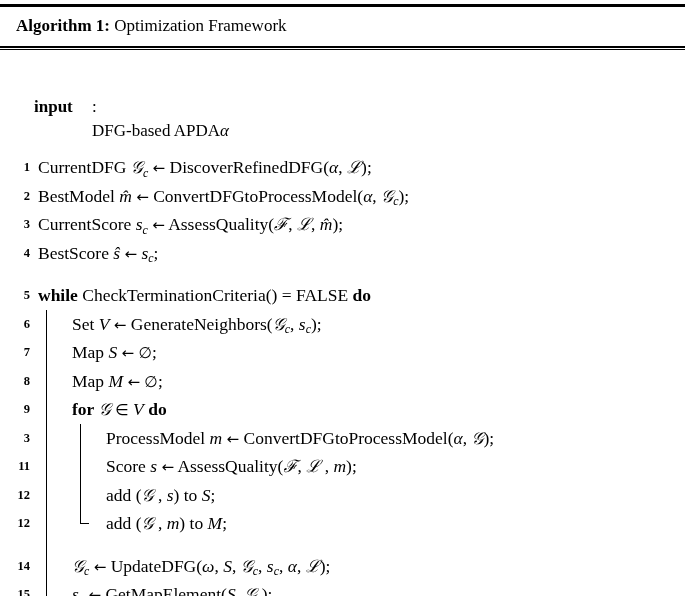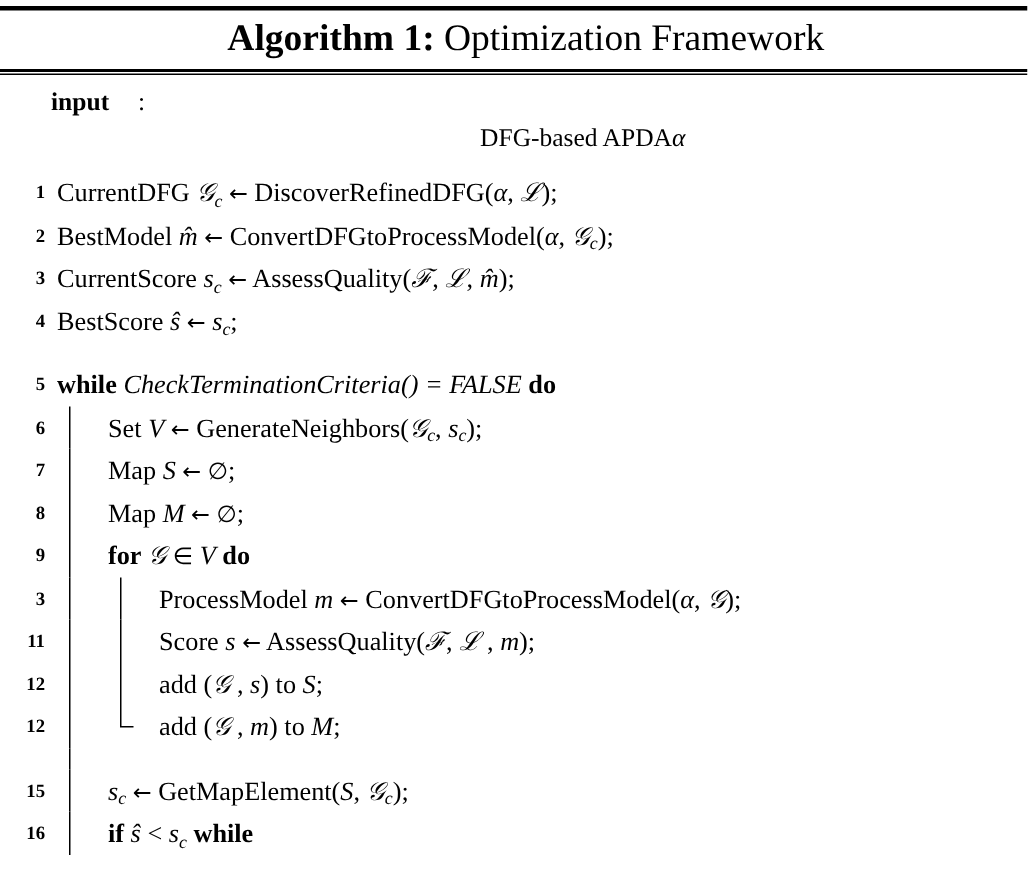--- a/index.html
+++ b/index.html
@@ -32,36 +32,36 @@
   .rule-double {
     margin: 0;
     height: 4px;
     border-top: 2px solid #000;
     border-bottom: 1px solid #000;
     box-sizing: border-box;
   }
 
   
   .title {
-    font-size: 25px;
+    font-size: 17px;
     line-height: 34px;
     padding: 2px 0 3px 16px;
     white-space: nowrap;
-    text-align: center;
   }
   .title .caption {
     font-weight: bold;
   }
   .title .name {
     font-weight: normal;
   }
 
   
   .inputs {
     padding: 6px 0 4px 0;
+    margin-top: 39px;
   }
   .input-row {
     display: flex;
     align-items: flex-start;
     font-size: 17px;
     line-height: 24px;
   }
   .input-kw {
     width: 92px;
     flex: 0 0 92px;
@@ -70,21 +70,20 @@
     font-weight: bold;
   }
   .input-colon {
     flex: 0 0 14px;
   }
   .input-text {
     flex: 1 1 auto;
   }
   .input-cont {
     padding-left: 92px;
-    justify-content: center;
   }
 
   
   .lines {
     padding-top: 6px;
   }
   .line {
     display: flex;
     align-items: flex-start;
     font-size: 17.5px;
@@ -135,21 +134,21 @@
     content: "";
     position: absolute;
     left: 8px;
     top: 50%;
     width: 9px;
     border-bottom: 1.6px solid #000;
   }
 
   
   .kw { font-weight: bold; }
-  .it { font-style: italic; }
+  .it { }
   .scr {
     font-family: "DejaVu Serif", serif;
     font-style: italic;
     font-size: 17px;
   }
   .var { font-style: italic; }
   sub {
     font-style: italic;
     font-size: 0.68em;
     vertical-align: baseline;
@@ -249,20 +248,24 @@
     <div class="line">
       <span class="ln">12</span>
       <span class="code"><span class="ind bar"></span><span class="ind bar endhook"></span>add (<span class="scr">𝒢</span> , <span class="var">m</span>) to <span class="var">M</span>;</span>
     </div>
 
     <div class="line blank">
       <span class="ln"></span>
       <span class="code"><span class="ind bar" style="height:14px"></span></span>
     </div>
 
+    <div class="line">
+      <span class="ln">14</span>
+      <span class="code"><span class="ind bar"></span><span class="scr">𝒢</span><sub>c</sub> <span class="arrow">←</span> UpdateDFG(<span class="var">ω</span>, <span class="var">S</span>, <span class="scr">𝒢</span><sub>c</sub>, <span class="var">s</span><sub>c</sub>, <span class="var">α</span>, <span class="scr">ℒ</span>);</span>
+    </div>
 
     <div class="line">
       <span class="ln">15</span>
       <span class="code"><span class="ind bar"></span><span class="var">s</span><sub>c</sub> <span class="arrow">←</span> GetMapElement(<span class="var">S</span>, <span class="scr">𝒢</span><sub>c</sub>);</span>
     </div>
 
     <div class="line">
       <span class="ln">16</span>
       <span class="code"><span class="ind bar"></span><span class="kw">if</span> <span class="var">ŝ</span> &lt; <span class="var">s</span><sub>c</sub> <span class="kw">while</span></span>
     </div>

